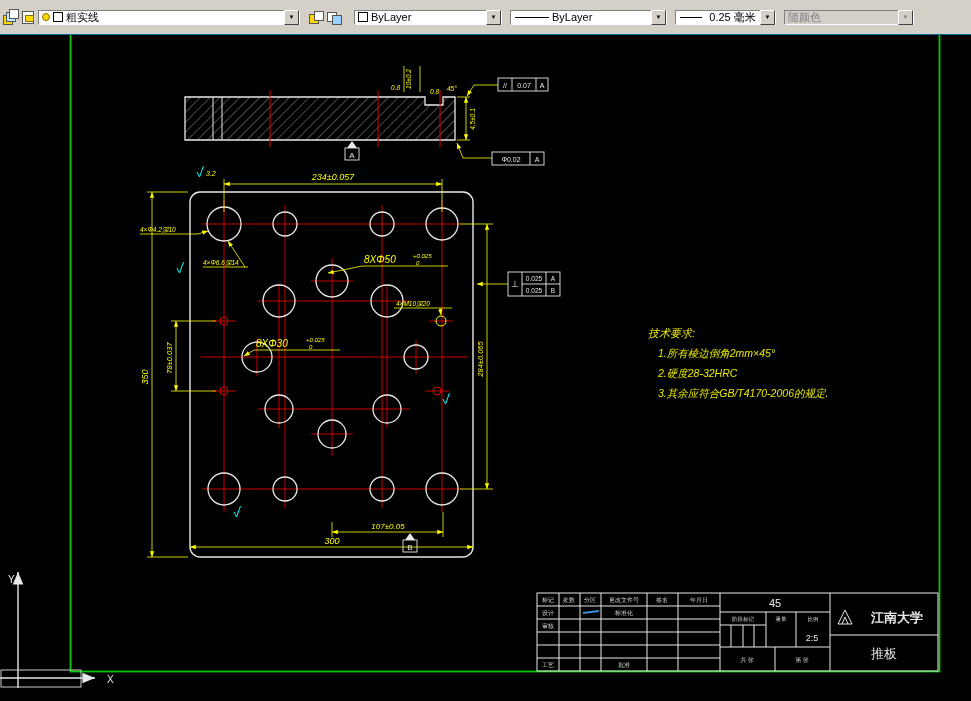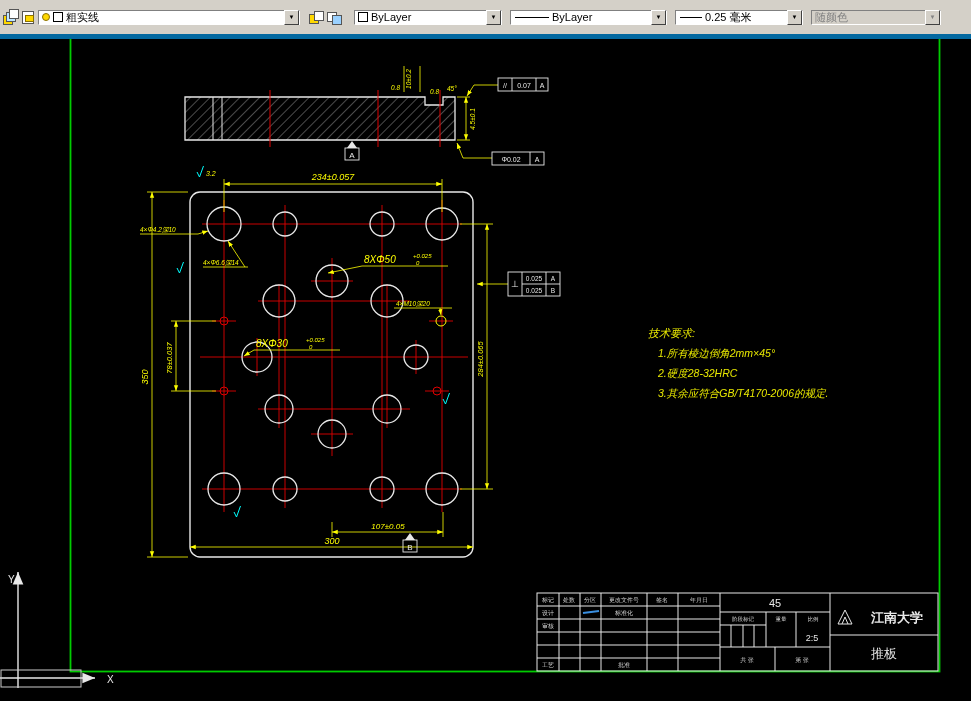--- a/index.html
+++ b/index.html
@@ -1,18 +1,18 @@
 <!DOCTYPE html>
 <html><head>
 <meta charset="utf-8">
 <style>
   html,body{margin:0;padding:0;background:#000;width:971px;height:701px;overflow:hidden;
     font-family:"Liberation Sans",sans-serif;position:relative;}
   .toolbar{position:absolute;top:0;left:0;width:971px;height:17px;background:#d4d0c8;
-    border-bottom:5px solid #0369a1;display:flex;align-items:center;padding:17px 2px;box-sizing:border-box;z-index:5;}
+    border-bottom:1px solid #0369a1;display:flex;align-items:center;padding:17px 2px;box-sizing:border-box;z-index:5;}
   .tbicon{width:16px;height:14px;margin-right:2px;position:relative;flex:none;}
   .tbicon .sq{position:absolute;width:8px;height:8px;border:1px solid #555;}
   .combo{display:flex;align-items:center;height:15px;background:#fff;
     border-top:1px solid #808080;border-left:1px solid #808080;
     border-bottom:1px solid #fff;border-right:1px solid #fff;
     font-size:11px;color:#000;box-sizing:border-box;flex:none;}
   .combo .ctext{flex:1;padding-left:3px;white-space:nowrap;overflow:hidden;}
   .ddbtn{width:13px;height:13px;background:#d4d0c8;flex:none;
     border-top:1px solid #fff;border-left:1px solid #fff;border-bottom:1px solid #404040;border-right:1px solid #404040;
     font-size:6px;color:#000;display:flex;align-items:center;justify-content:center;}
@@ -59,21 +59,21 @@
     <span class="ctext">ByLayer</span>
     <span class="ddbtn">▼</span>
   </div>
   <div class="gap8"></div>
   <div class="combo" style="width:157px;">
     <span class="linesample" style="width:34px;"></span>
     <span class="ctext">ByLayer</span>
     <span class="ddbtn">▼</span>
   </div>
   <div class="gap8"></div>
-  <div class="combo" style="width:128px;">
+  <div class="combo" style="width:101px;text-align:center;">
     <span class="linesample" style="width:22px;"></span>
     <span class="ctext">0.25 毫米</span>
     <span class="ddbtn">▼</span>
   </div>
   <div class="gap8"></div>
   <div class="combo disabled" style="width:130px;">
     <span class="ctext">随颜色</span>
     <span class="ddbtn">▼</span>
   </div>
 </div>

